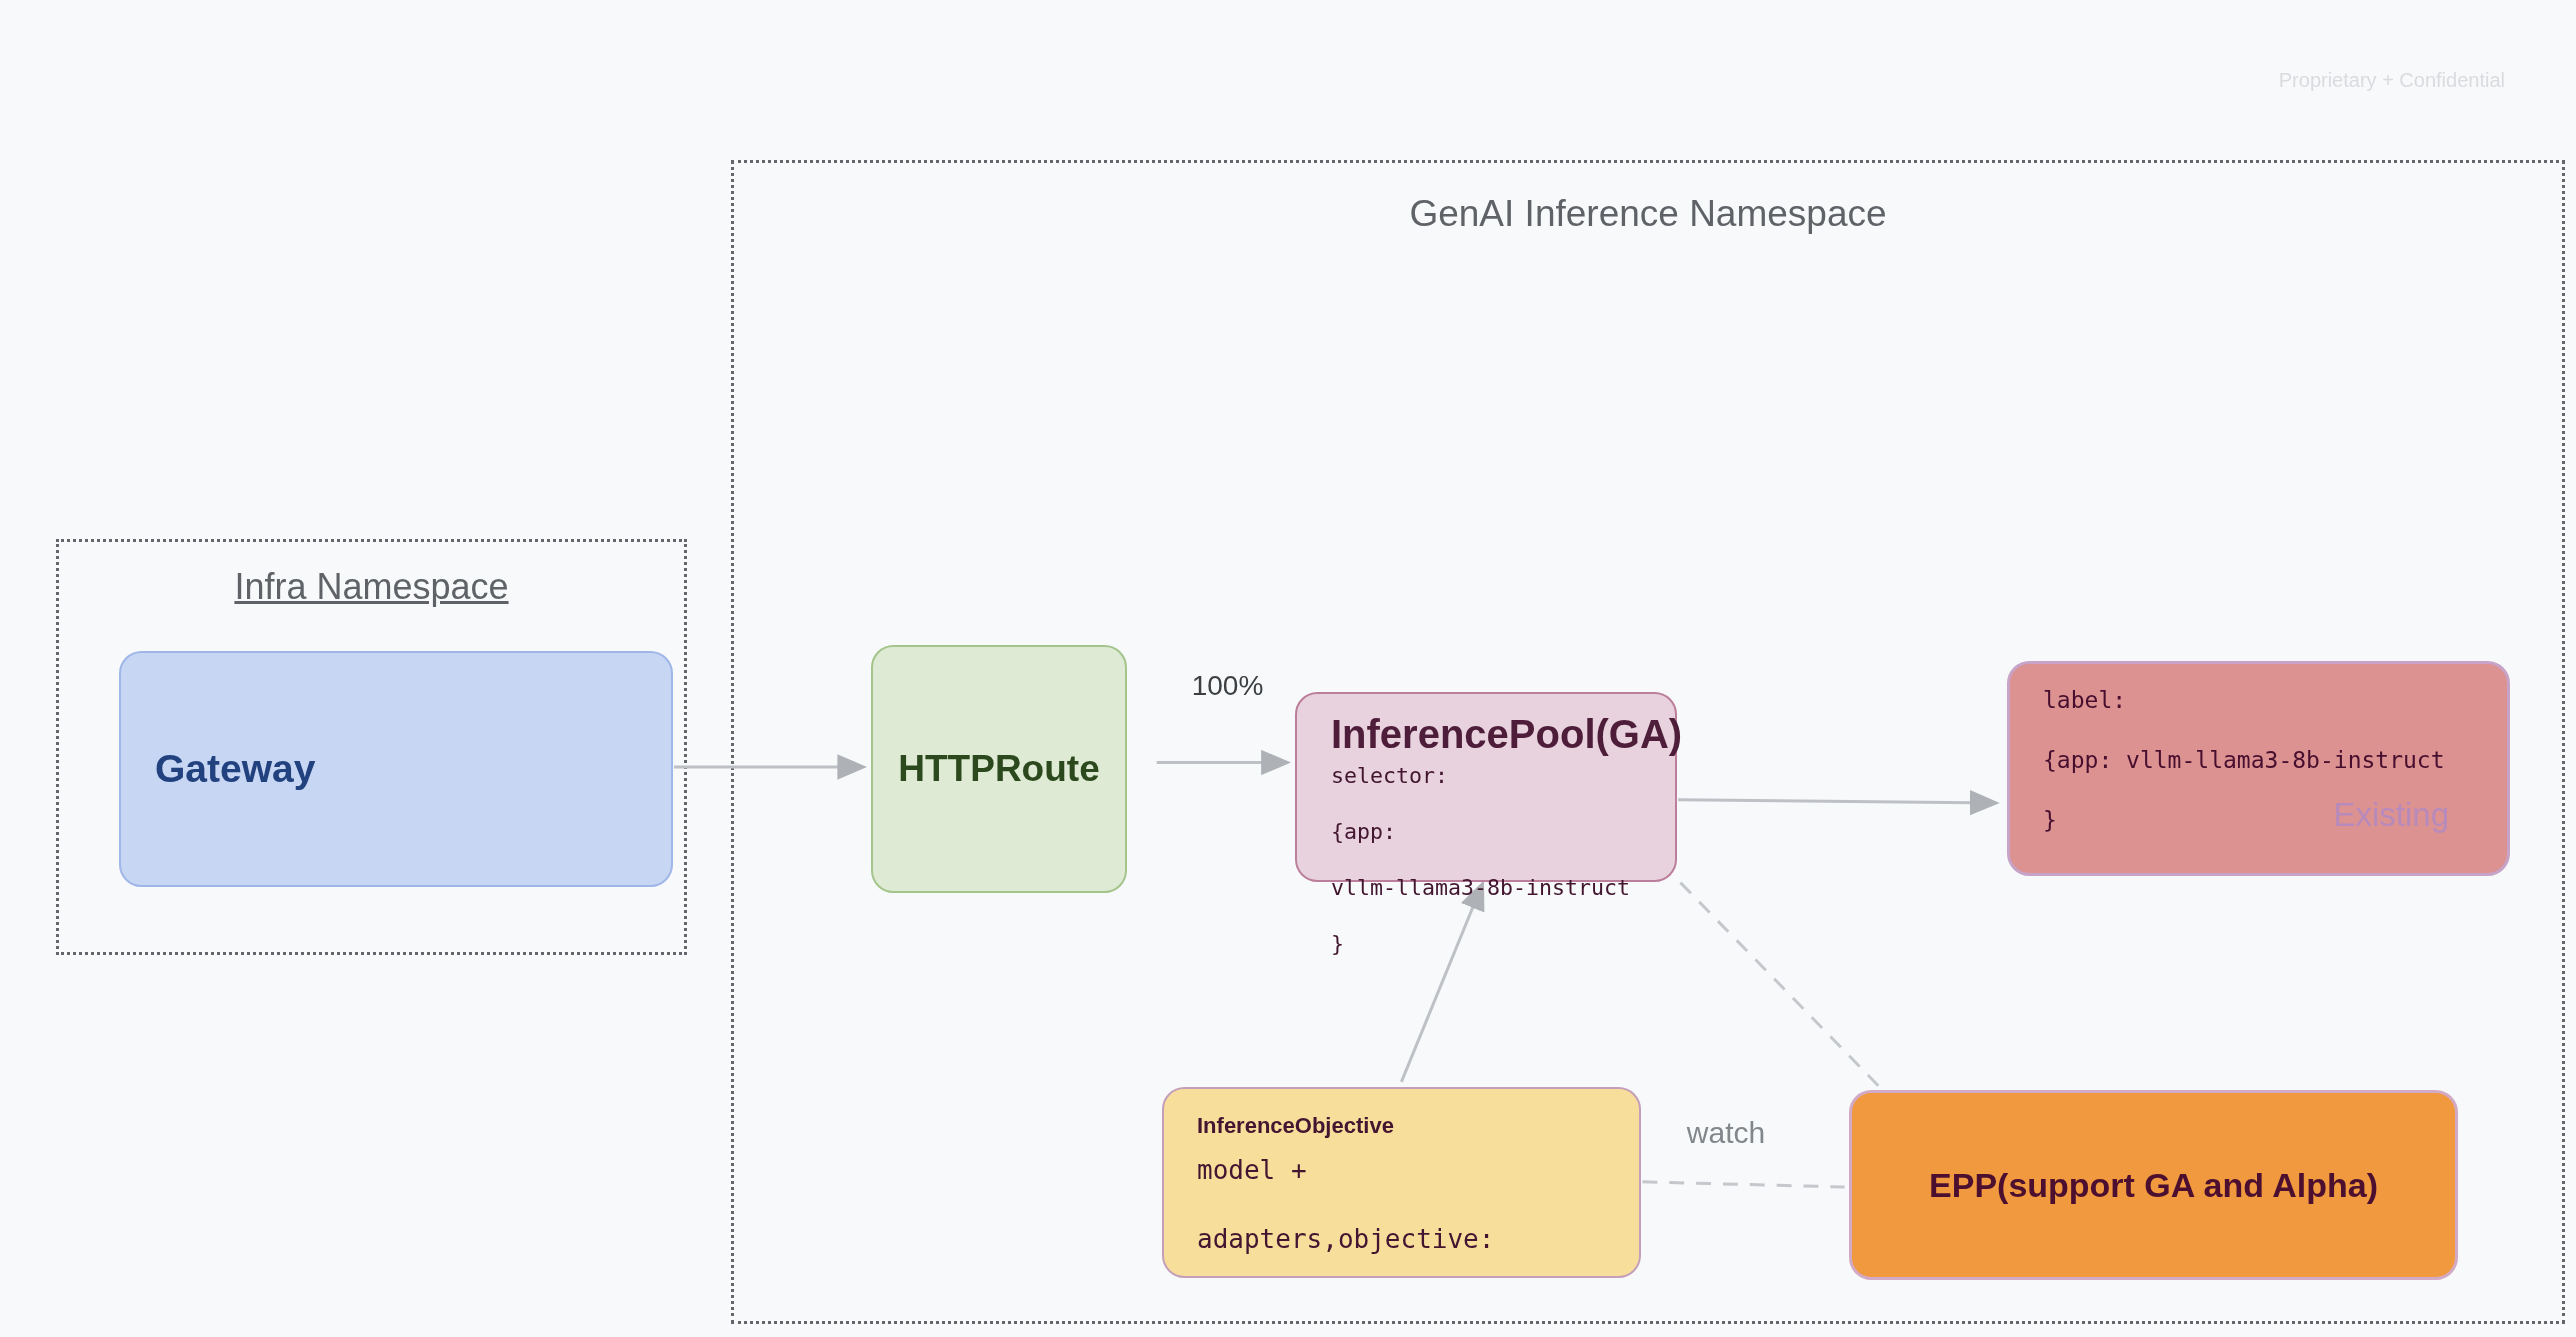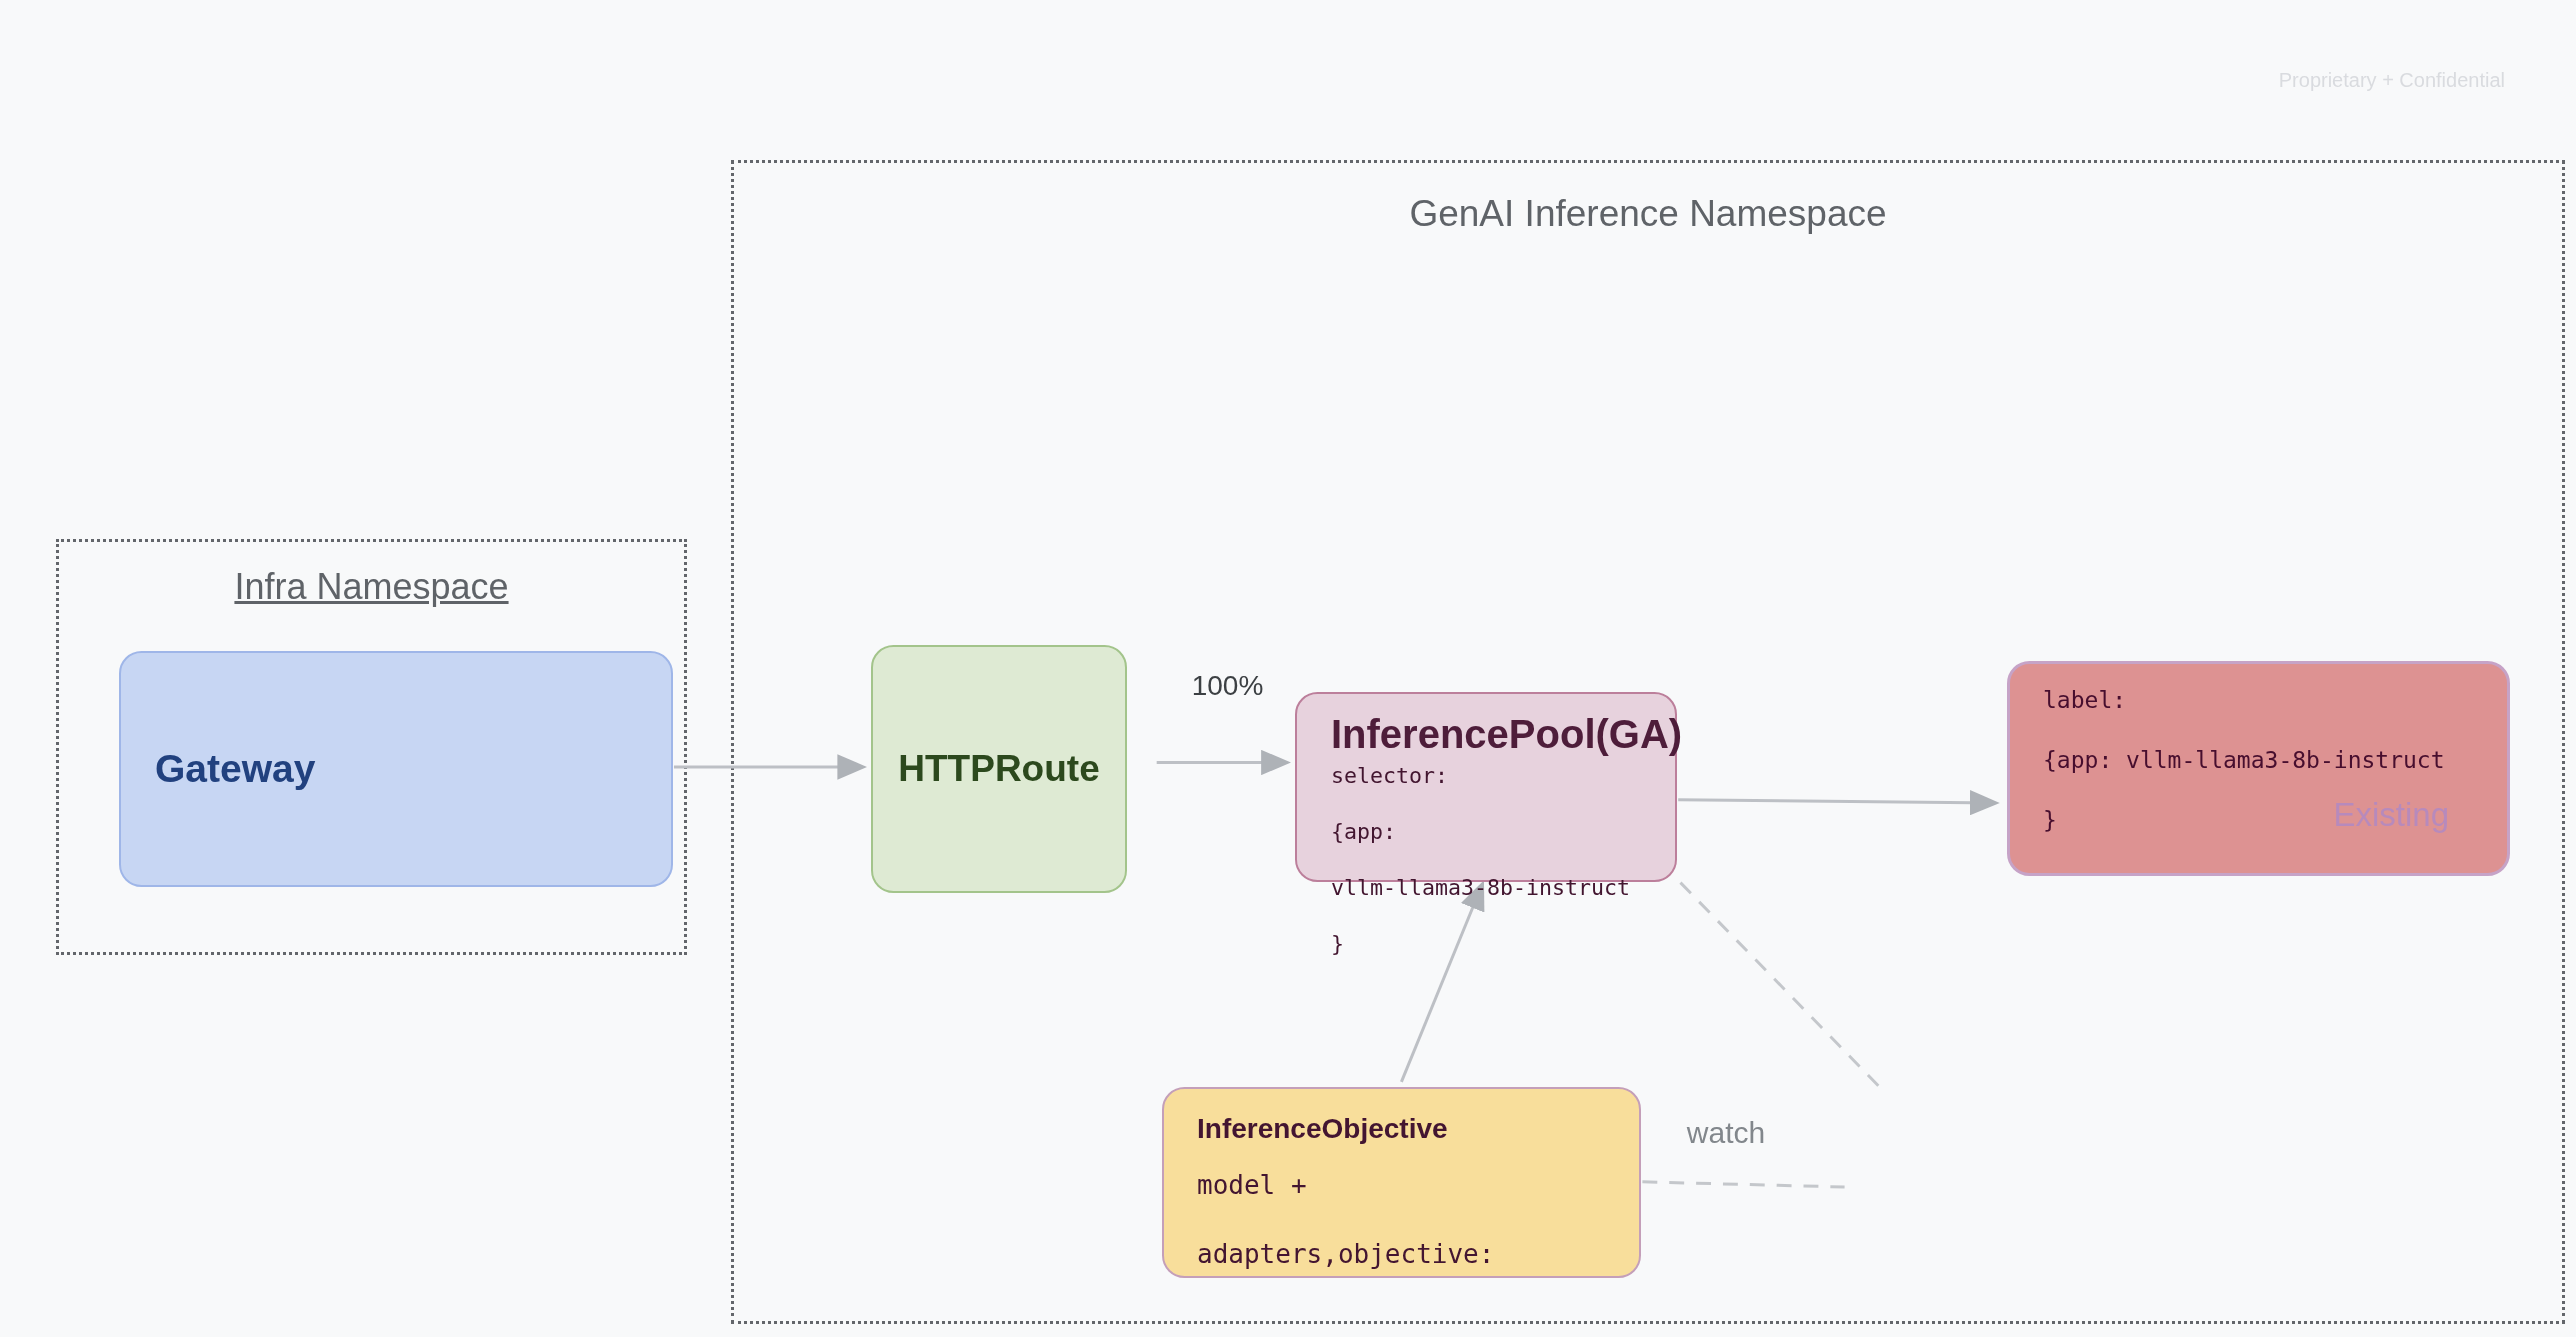--- a/index.html
+++ b/index.html
@@ -40,21 +40,21 @@
     left:2007px;top:661px;width:503px;height:215px;background:#DD9292;border:3px solid #C6A3C7;
     padding:22.4px 0 0 33px;color:#470E2E;
   }
   .node-pods .node-title{font-size:34px;font-weight:bold;margin-bottom:6px;}
   .node-pods .code{font-size:23px;}
   .existing-tag{position:absolute;right:58px;bottom:39px;font-size:33px;color:#B78ABC;font-weight:normal;}
   .node-objective{
     left:1162px;top:1087px;width:479px;height:191px;background:#F8DE9B;border:2.2px solid #C49FB9;
     padding:24px 0 0 33px;color:#431531;
   }
-  .node-objective .node-title{font-size:28px;font-weight:bold;margin-bottom:23px;}
+  .node-objective .node-title{font-size:22px;font-weight:bold;margin-bottom:14px;}
   .node-objective .code{font-size:26px;line-height:1.32;}
   .node-epp{
     left:1849px;top:1090px;width:609px;height:190px;background:#F0993E;border:3px solid #D2AAC6;
     display:flex;align-items:center;justify-content:center;color:#4C0F2F;font-size:34px;font-weight:bold;
   }
   
   .edge-label{position:absolute;z-index:4;}
   .label-weight{left:1164px;top:670px;width:127px;text-align:center;font-size:28px;color:#3C4043;}
   .label-watch{left:1670px;top:1116px;width:112px;text-align:center;font-size:30px;color:#82878C;}
 </style>
@@ -109,18 +109,21 @@
 <span>}</span></div>
     <div class="existing-tag">Existing</div>
   </div>
 
   <div class="node node-objective">
     <div class="node-title">InferenceObjective</div>
     <div class="code"><span>model +</span><br>
 <span>adapters,objective:</span></div>
   </div>
 
+  <div class="node node-epp">
+    <span>EPP(support GA and Alpha)</span>
+  </div>
 
   <div class="edge-label label-weight">100%</div>
   <div class="edge-label label-watch">watch</div>
 
 </div>
 
 
 </body></html>

